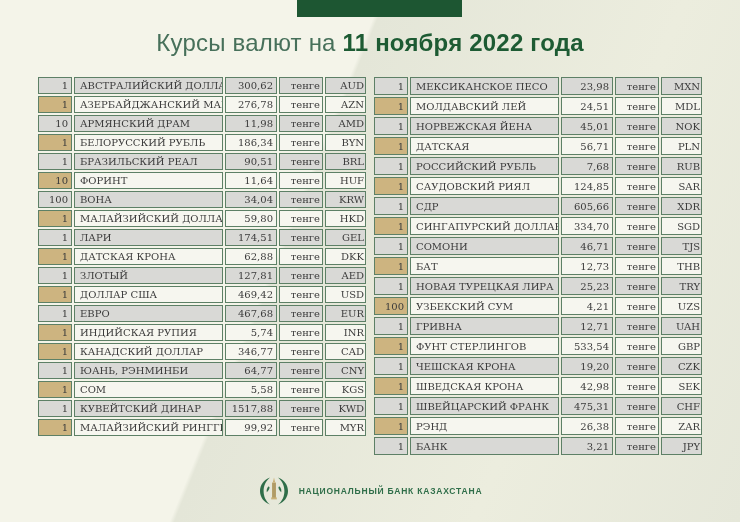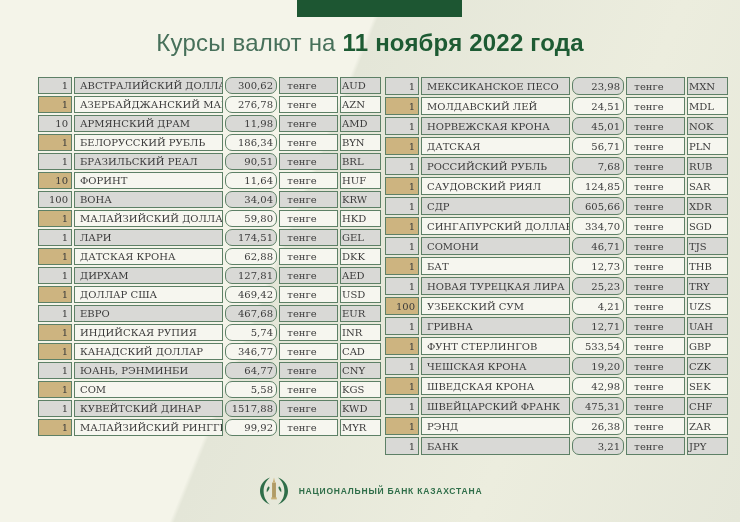--- a/index.html
+++ b/index.html
@@ -25,23 +25,23 @@
     border-collapse:separate;border-spacing:2px;table-layout:fixed;
     font-family:"DejaVu Serif",serif;font-size:10px;color:#3b3b3b;
   }
   table.t-left{width:313px;}
   table.t-right{width:311px;}
   td{border:1px solid #5d8066;overflow:hidden;white-space:nowrap;}
   .t-left td{height:15px;}
   .t-right td{height:16px;}
   td.c-qty{width:28px;text-align:right;padding:0 3px 0 1px;}
   td.c-name{width:140px;text-align:left;padding:0 2px 0 5px;}
-  td.c-val{width:46px;text-align:right;padding:0 3px 0 1px;border-radius:7px;}
-  td.c-unit{width:36px;text-align:center;padding:0 17px 0 4px;}
-  td.c-code{width:37px;text-align:left;padding:0 1px;}
+  td.c-val{width:46px;text-align:right;padding:0 3px 0 1px;}
+  td.c-unit{width:36px;text-align:right;padding:0 2px 0 4px;}
+  td.c-code{width:37px;text-align:right;padding:0 1px;}
   tr.r0 td{background:#d9d9d6;}
   tr.r1 td{background:#f6f6ef;}
   tr.r1 td.c-qty{background:#cdb480;}
   .footer{
     position:absolute;top:475px;left:0;width:100%;
     display:flex;justify-content:center;align-items:center;gap:9px;
   }
   .footer .bank-name{
     font-size:8.5px;font-weight:bold;letter-spacing:0.8px;color:#2f6e49;
   }
@@ -124,21 +124,21 @@
         </tr>
         <tr class="r1">
           <td class="c-qty">1</td>
           <td class="c-name">ДАТСКАЯ КРОНА</td>
           <td class="c-val">62,88</td>
           <td class="c-unit">тенге</td>
           <td class="c-code">DKK</td>
         </tr>
         <tr class="r0">
           <td class="c-qty">1</td>
-          <td class="c-name">ДИРХАМ</td>
+          <td class="c-name">ЗЛОТЫЙ</td>
           <td class="c-val">127,81</td>
           <td class="c-unit">тенге</td>
           <td class="c-code">AED</td>
         </tr>
         <tr class="r1">
           <td class="c-qty">1</td>
           <td class="c-name">ДОЛЛАР США</td>
           <td class="c-val">469,42</td>
           <td class="c-unit">тенге</td>
           <td class="c-code">USD</td>
@@ -205,21 +205,21 @@
         </tr>
         <tr class="r1">
           <td class="c-qty">1</td>
           <td class="c-name">МОЛДАВСКИЙ ЛЕЙ</td>
           <td class="c-val">24,51</td>
           <td class="c-unit">тенге</td>
           <td class="c-code">MDL</td>
         </tr>
         <tr class="r0">
           <td class="c-qty">1</td>
-          <td class="c-name">НОРВЕЖСКАЯ КРОНА</td>
+          <td class="c-name">НОРВЕЖСКАЯ ЙЕНА</td>
           <td class="c-val">45,01</td>
           <td class="c-unit">тенге</td>
           <td class="c-code">NOK</td>
         </tr>
         <tr class="r1">
           <td class="c-qty">1</td>
           <td class="c-name">ДАТСКАЯ</td>
           <td class="c-val">56,71</td>
           <td class="c-unit">тенге</td>
           <td class="c-code">PLN</td>

